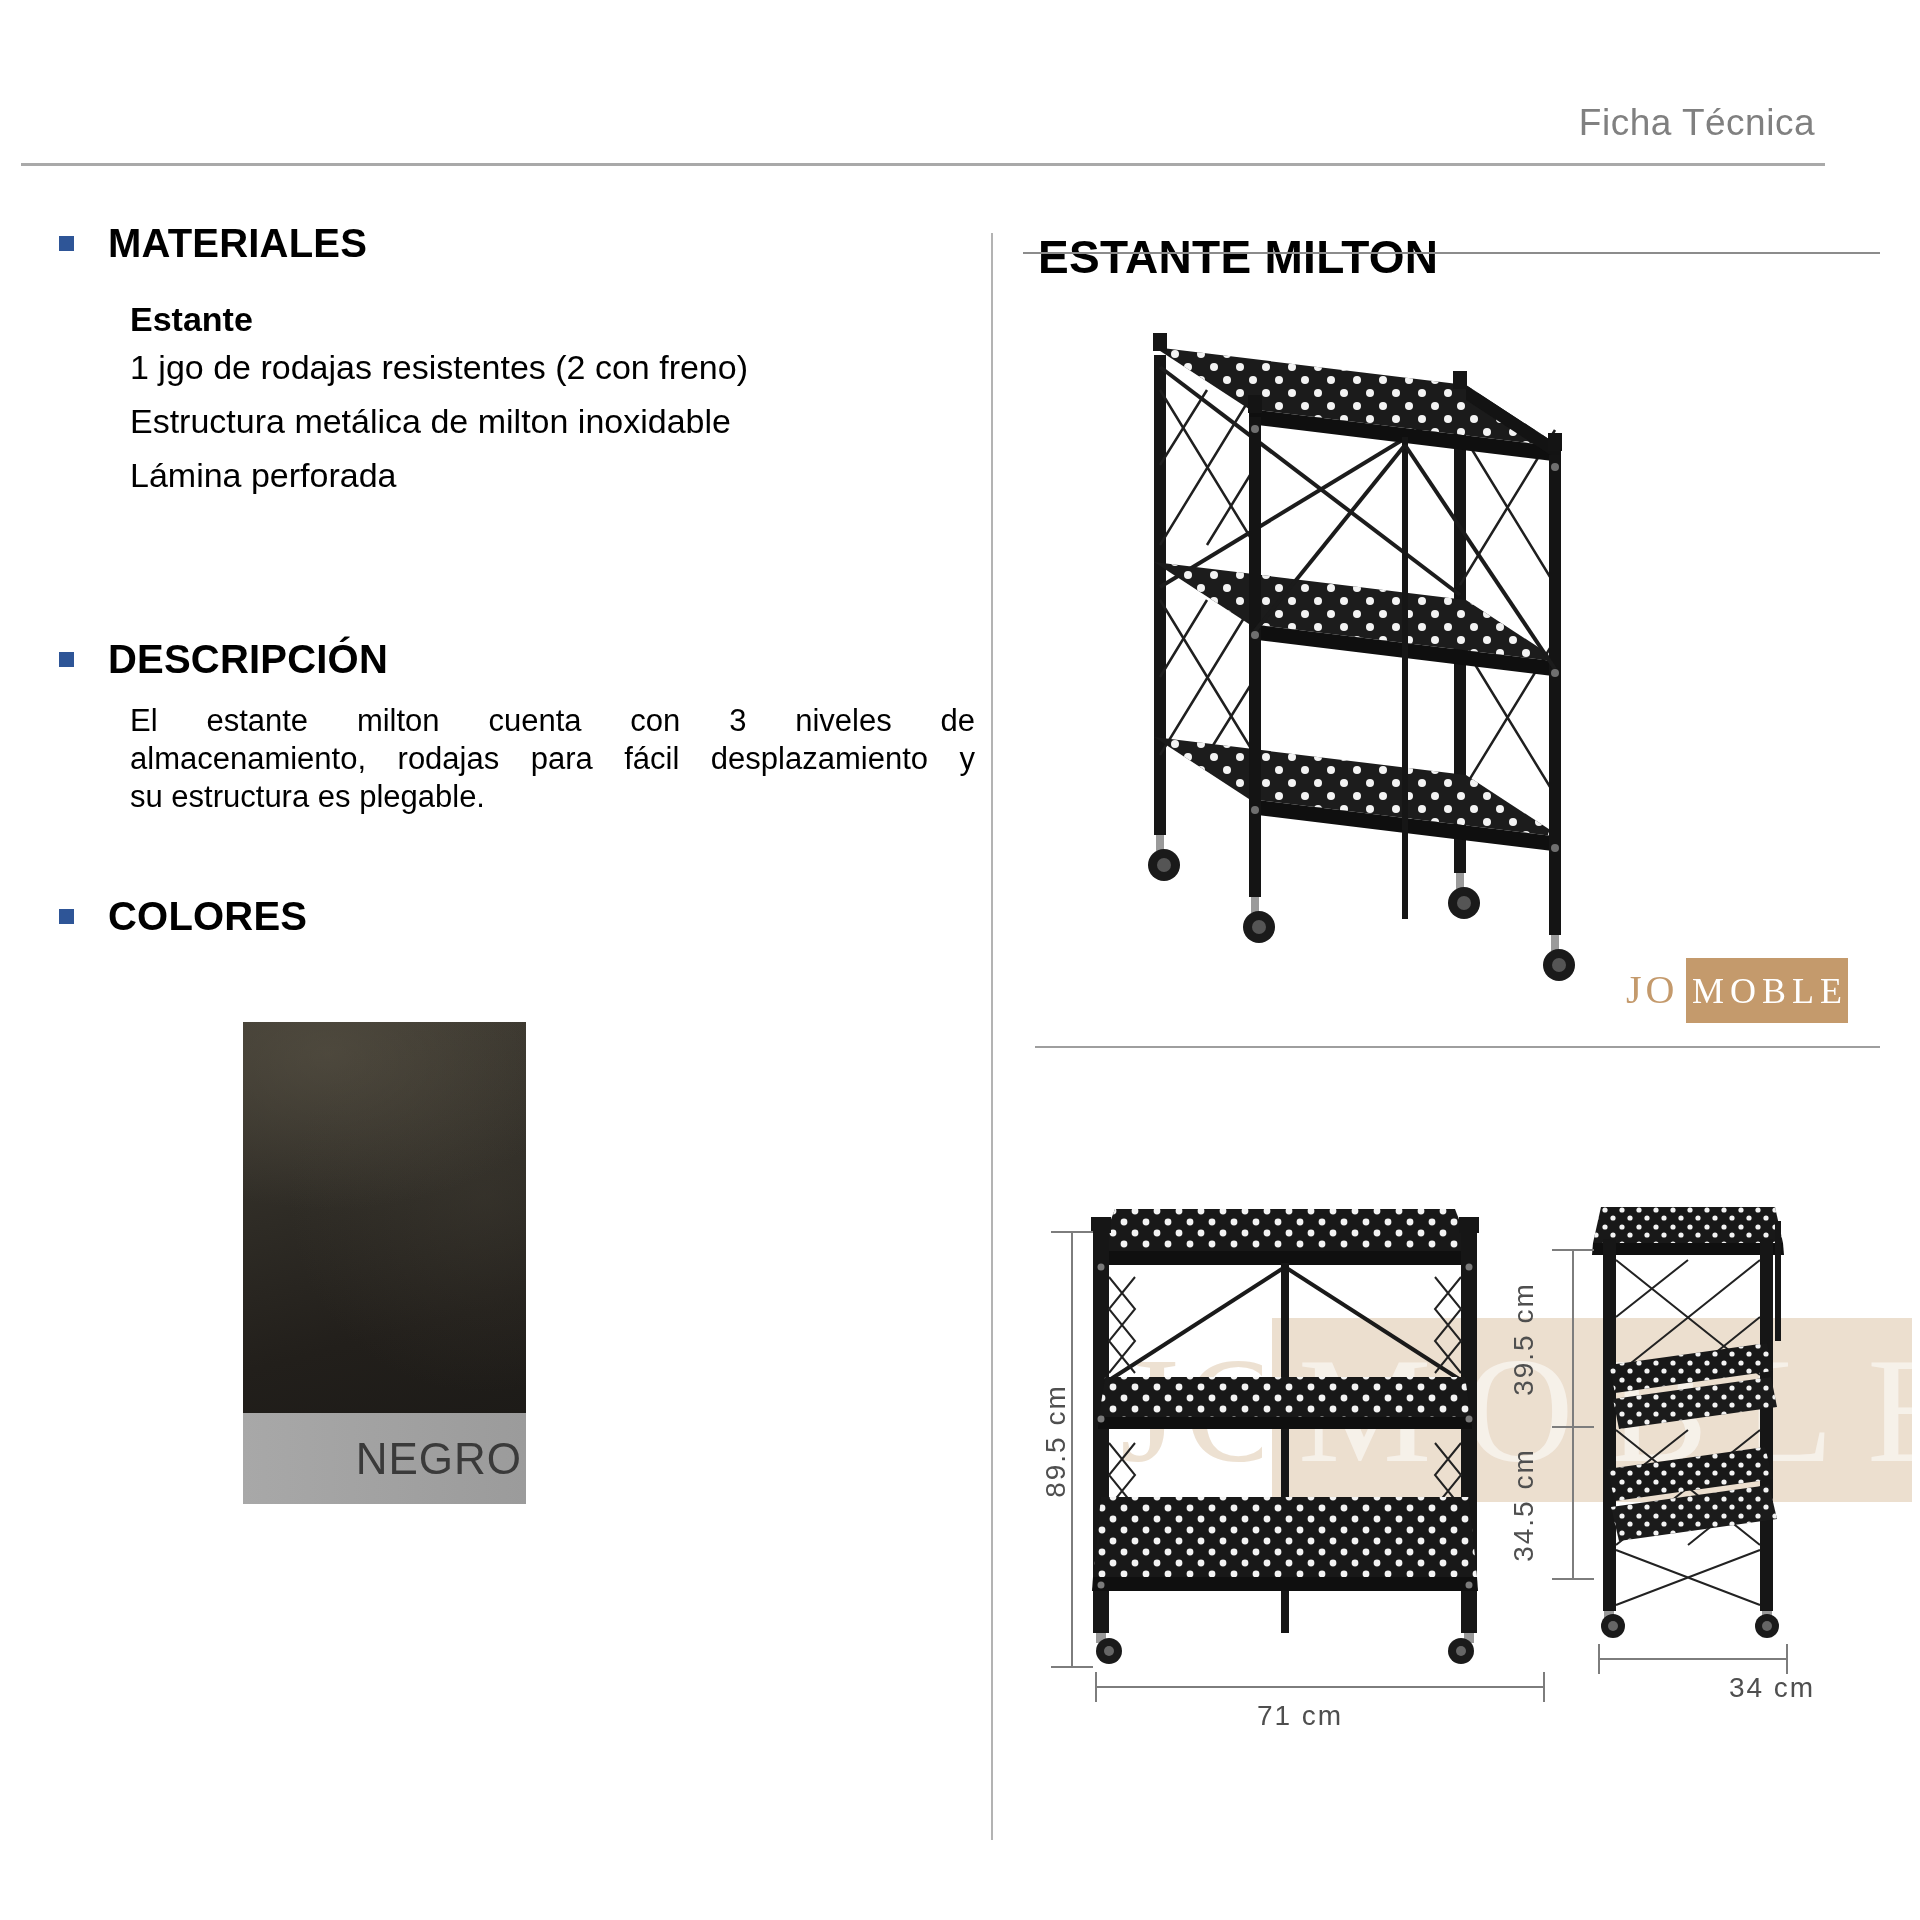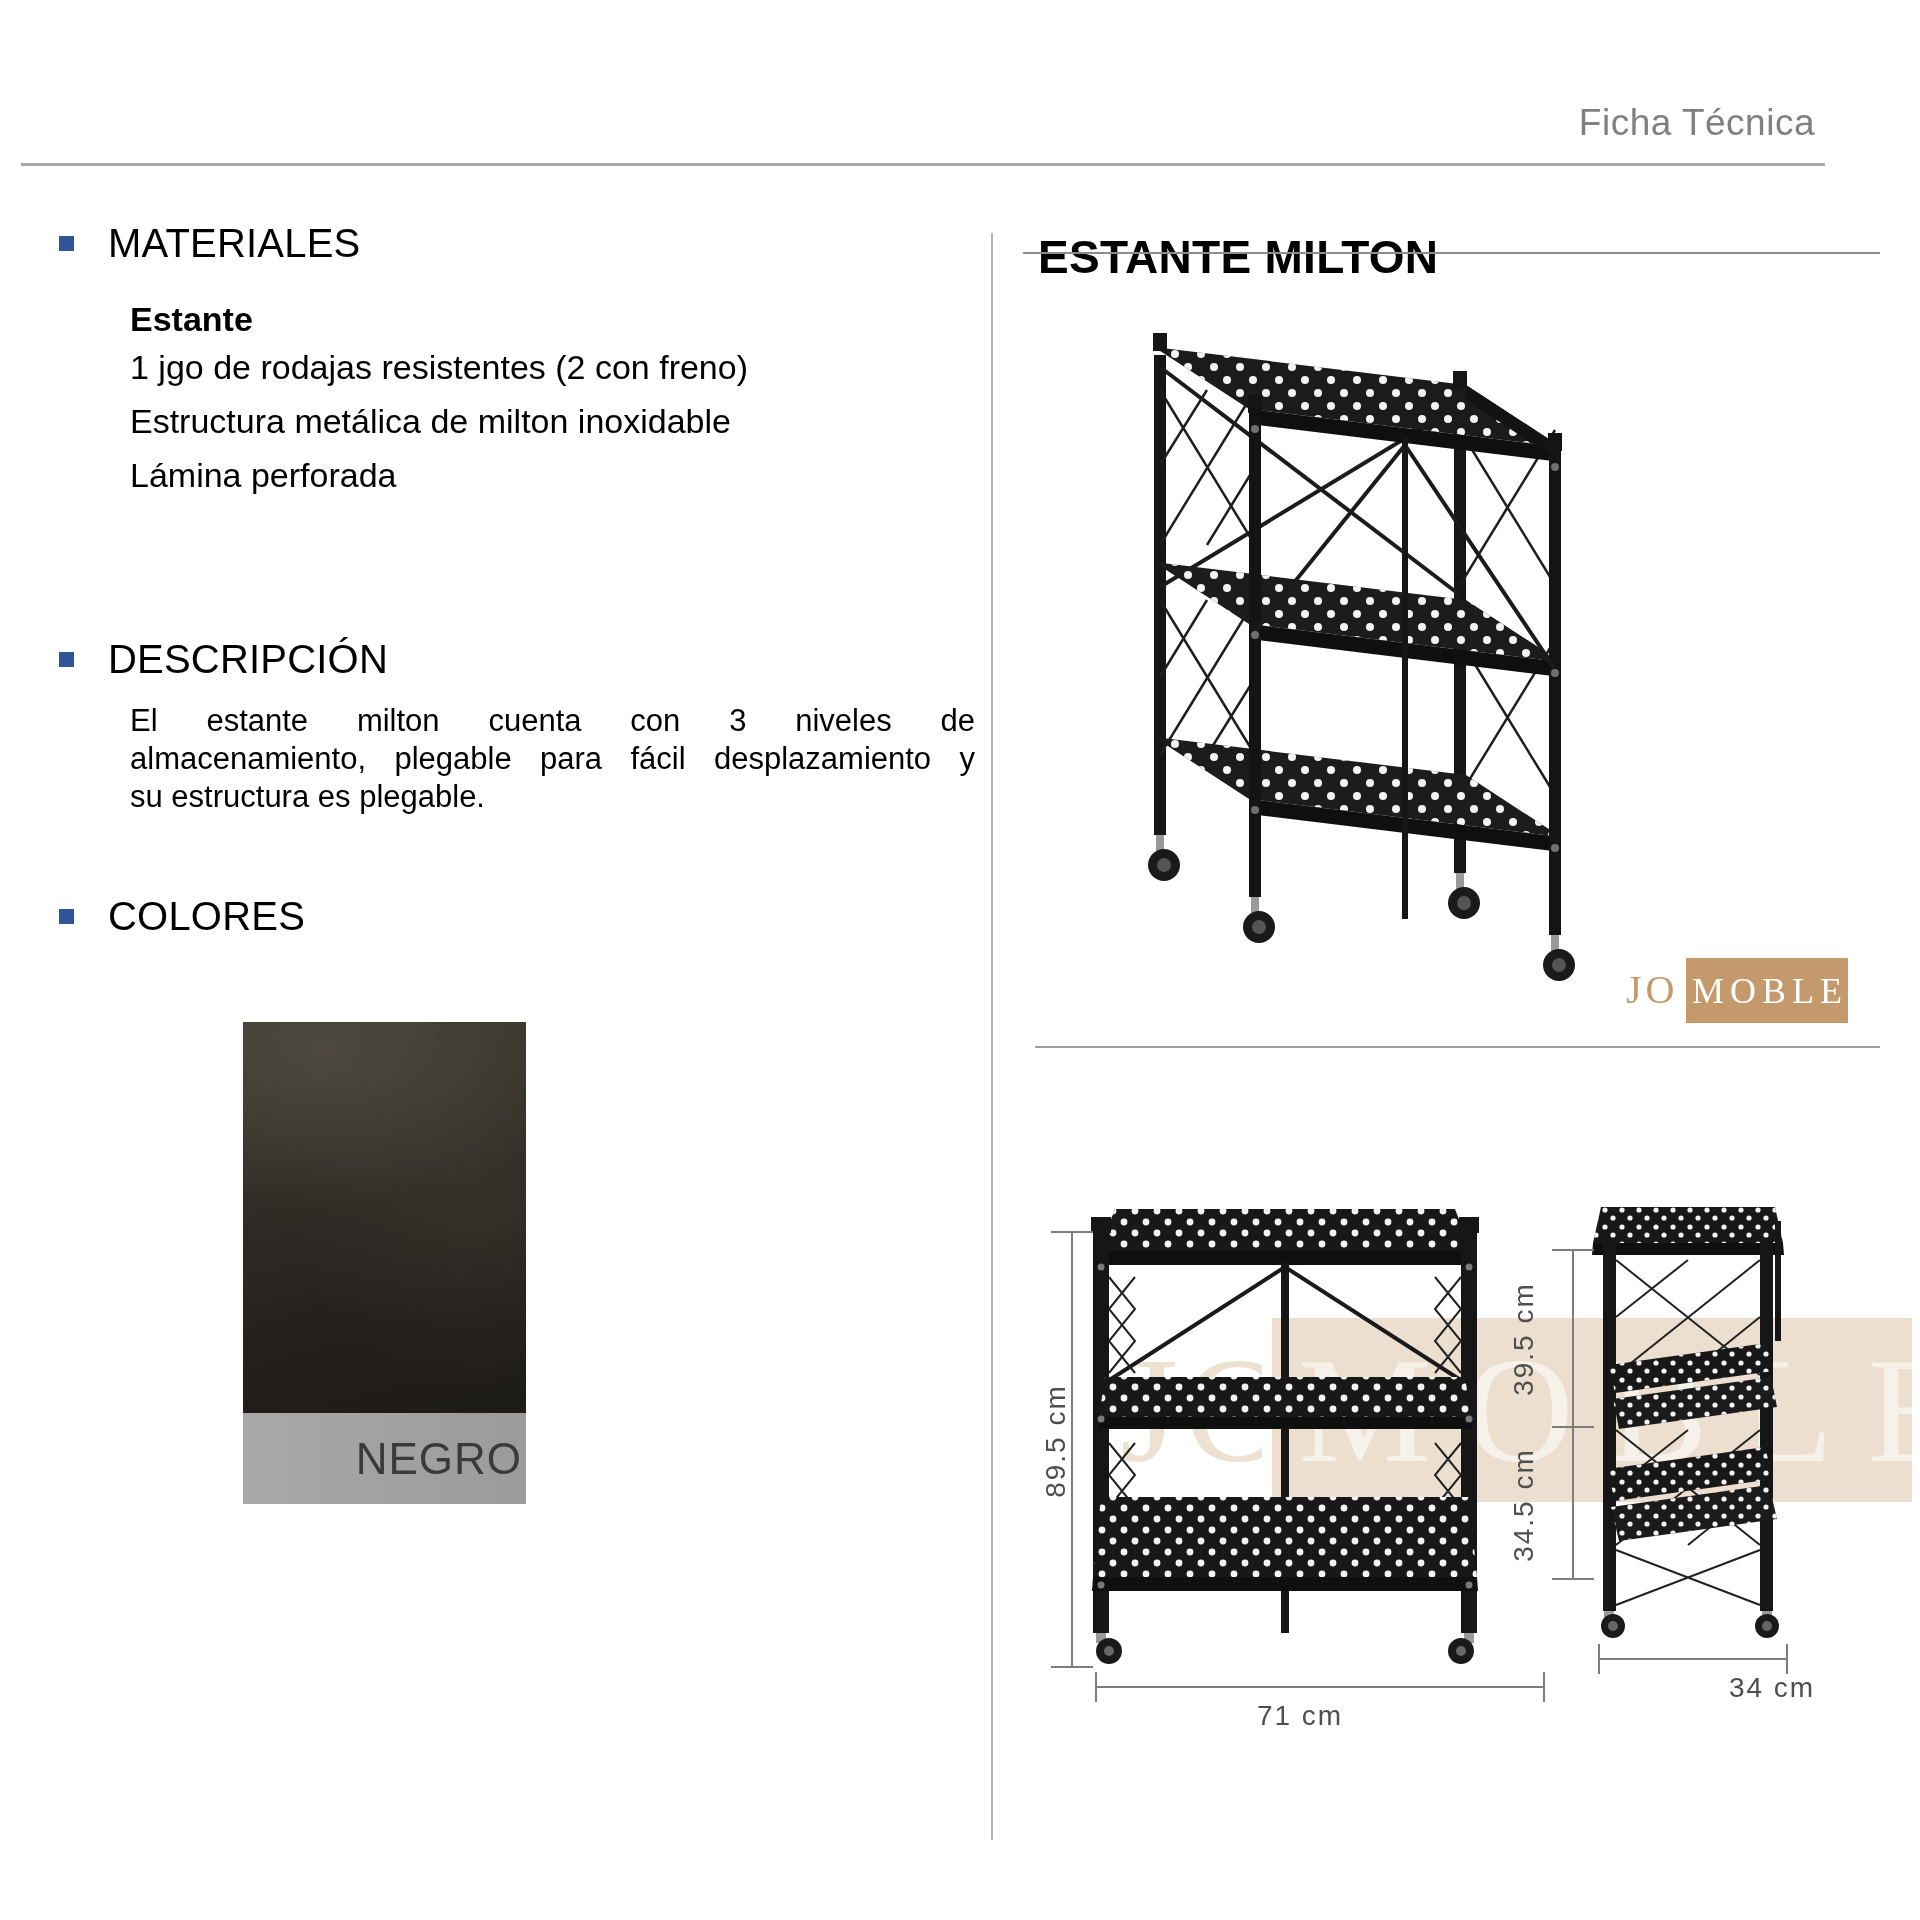--- a/index.html
+++ b/index.html
@@ -9,21 +9,21 @@
     font-family:"Liberation Sans", sans-serif; color:#000; overflow:hidden;
   }
   .abs { position:absolute; }
 
   
   .doc-title { top:102px; right:105px; font-size:37px; color:#808080; letter-spacing:0.5px; }
   .top-rule { left:21px; top:163px; width:1804px; height:3px; background:#a9a9a9; }
 
   
   .bullet { width:15px; height:15px; background:#2E5597; }
-  .sec-title { font-size:40px; font-weight:normal; color:#000; letter-spacing:0.2px; }
+  .sec-title { font-size:40px; font-weight:bold; color:#000; letter-spacing:0.2px; }
   .sub-title { font-size:34px; font-weight:bold; }
   .mat-items { left:130px; top:348px; font-size:34px; line-height:38px; }
   .mat-items .item { margin-bottom:16px; }
   .desc-block { left:130px; top:702px; width:845px; font-size:31px; line-height:38px; }
   .desc-line.just { text-align:justify; text-align-last:justify; }
 
   
   .swatch { left:243px; top:1022px; width:283px; height:482px; }
   .swatch-tex {
     position:absolute; left:0; top:0; width:283px; height:391px;
@@ -83,21 +83,21 @@
   <div class="abs mat-items">
     <div class="item">1 jgo de rodajas resistentes (2 con freno)</div>
     <div class="item">Estructura metálica de milton inoxidable</div>
     <div class="item">Lámina perforada</div>
   </div>
 
   <div class="abs bullet" style="left:59px; top:652px;"></div>
   <div class="abs sec-title" style="left:108px; top:637px;text-align:right;">DESCRIPCIÓN</div>
   <div class="abs desc-block">
     <div class="desc-line just">El estante milton cuenta con 3 niveles de</div>
-    <div class="desc-line just">almacenamiento, plegable para fácil desplazamiento y</div>
+    <div class="desc-line just">almacenamiento, rodajas para fácil desplazamiento y</div>
     <div class="desc-line">su estructura es plegable.</div>
   </div>
 
   <div class="abs bullet" style="left:59px; top:909px;"></div>
   <div class="abs sec-title" style="left:108px; top:894px;">COLORES</div>
   <div class="abs swatch">
     <div class="swatch-tex"></div>
     <div class="swatch-band">
       <span class="name">NEGRO</span>
     </div>

